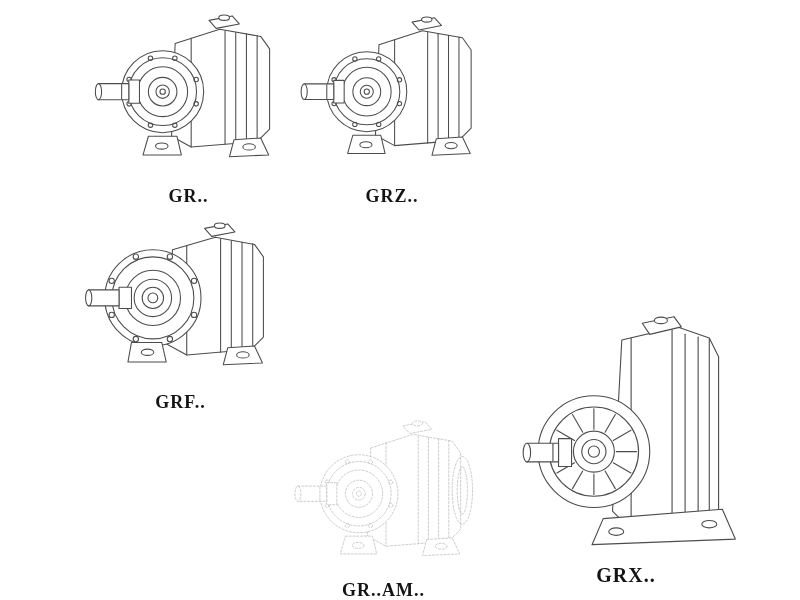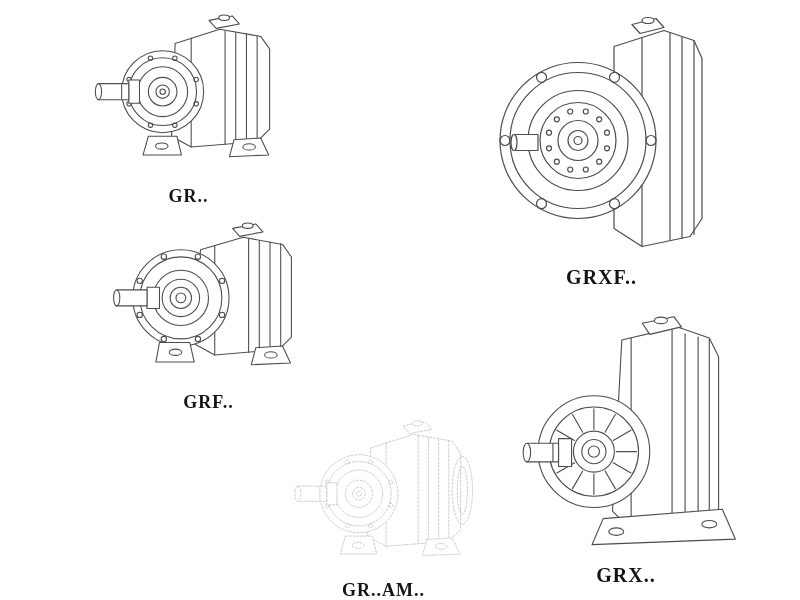--- a/index.html
+++ b/index.html
@@ -192,29 +192,29 @@
     </defs>
   </svg>
 
   <figure class="cell" style="left:86px; top:2px;">
     <svg class="drawing" width="205" height="182" viewBox="0 0 230 195">
       <use href="#sym-foot"></use>
     </svg>
     <figcaption class="label">GR..</figcaption>
   </figure>
 
-
-  <figure class="cell" style="left:494px; top:2px;">
-    <svg class="drawing" width="215" height="262" viewBox="0 0 215 245">
-      <use href="#sym-flange"></use>
-    </svg>
-    <figcaption class="label big">GRXF..</figcaption>
-  </figure>
-
-  <figure class="cell" style="left:106px; top:212px;">
+  <figure class="cell" style="left:292px; top:2px;">
+    <svg class="drawing" width="200" height="182" viewBox="0 0 230 195">
+      <use href="#sym-foot"></use>
+    </svg>
+    <figcaption class="label">GRZ..</figcaption>
+  </figure>
+
+
+  <figure class="cell" style="left:78px; top:212px;">
     <svg class="drawing" width="205" height="178" viewBox="0 0 230 195">
       <use href="#sym-flangefoot"></use>
     </svg>
     <figcaption class="label">GRF..</figcaption>
   </figure>
 
 
 
   <figure class="cell" style="left:286px; top:412px;">
     <svg class="drawing ghost" width="195" height="166" viewBox="0 0 230 195">

